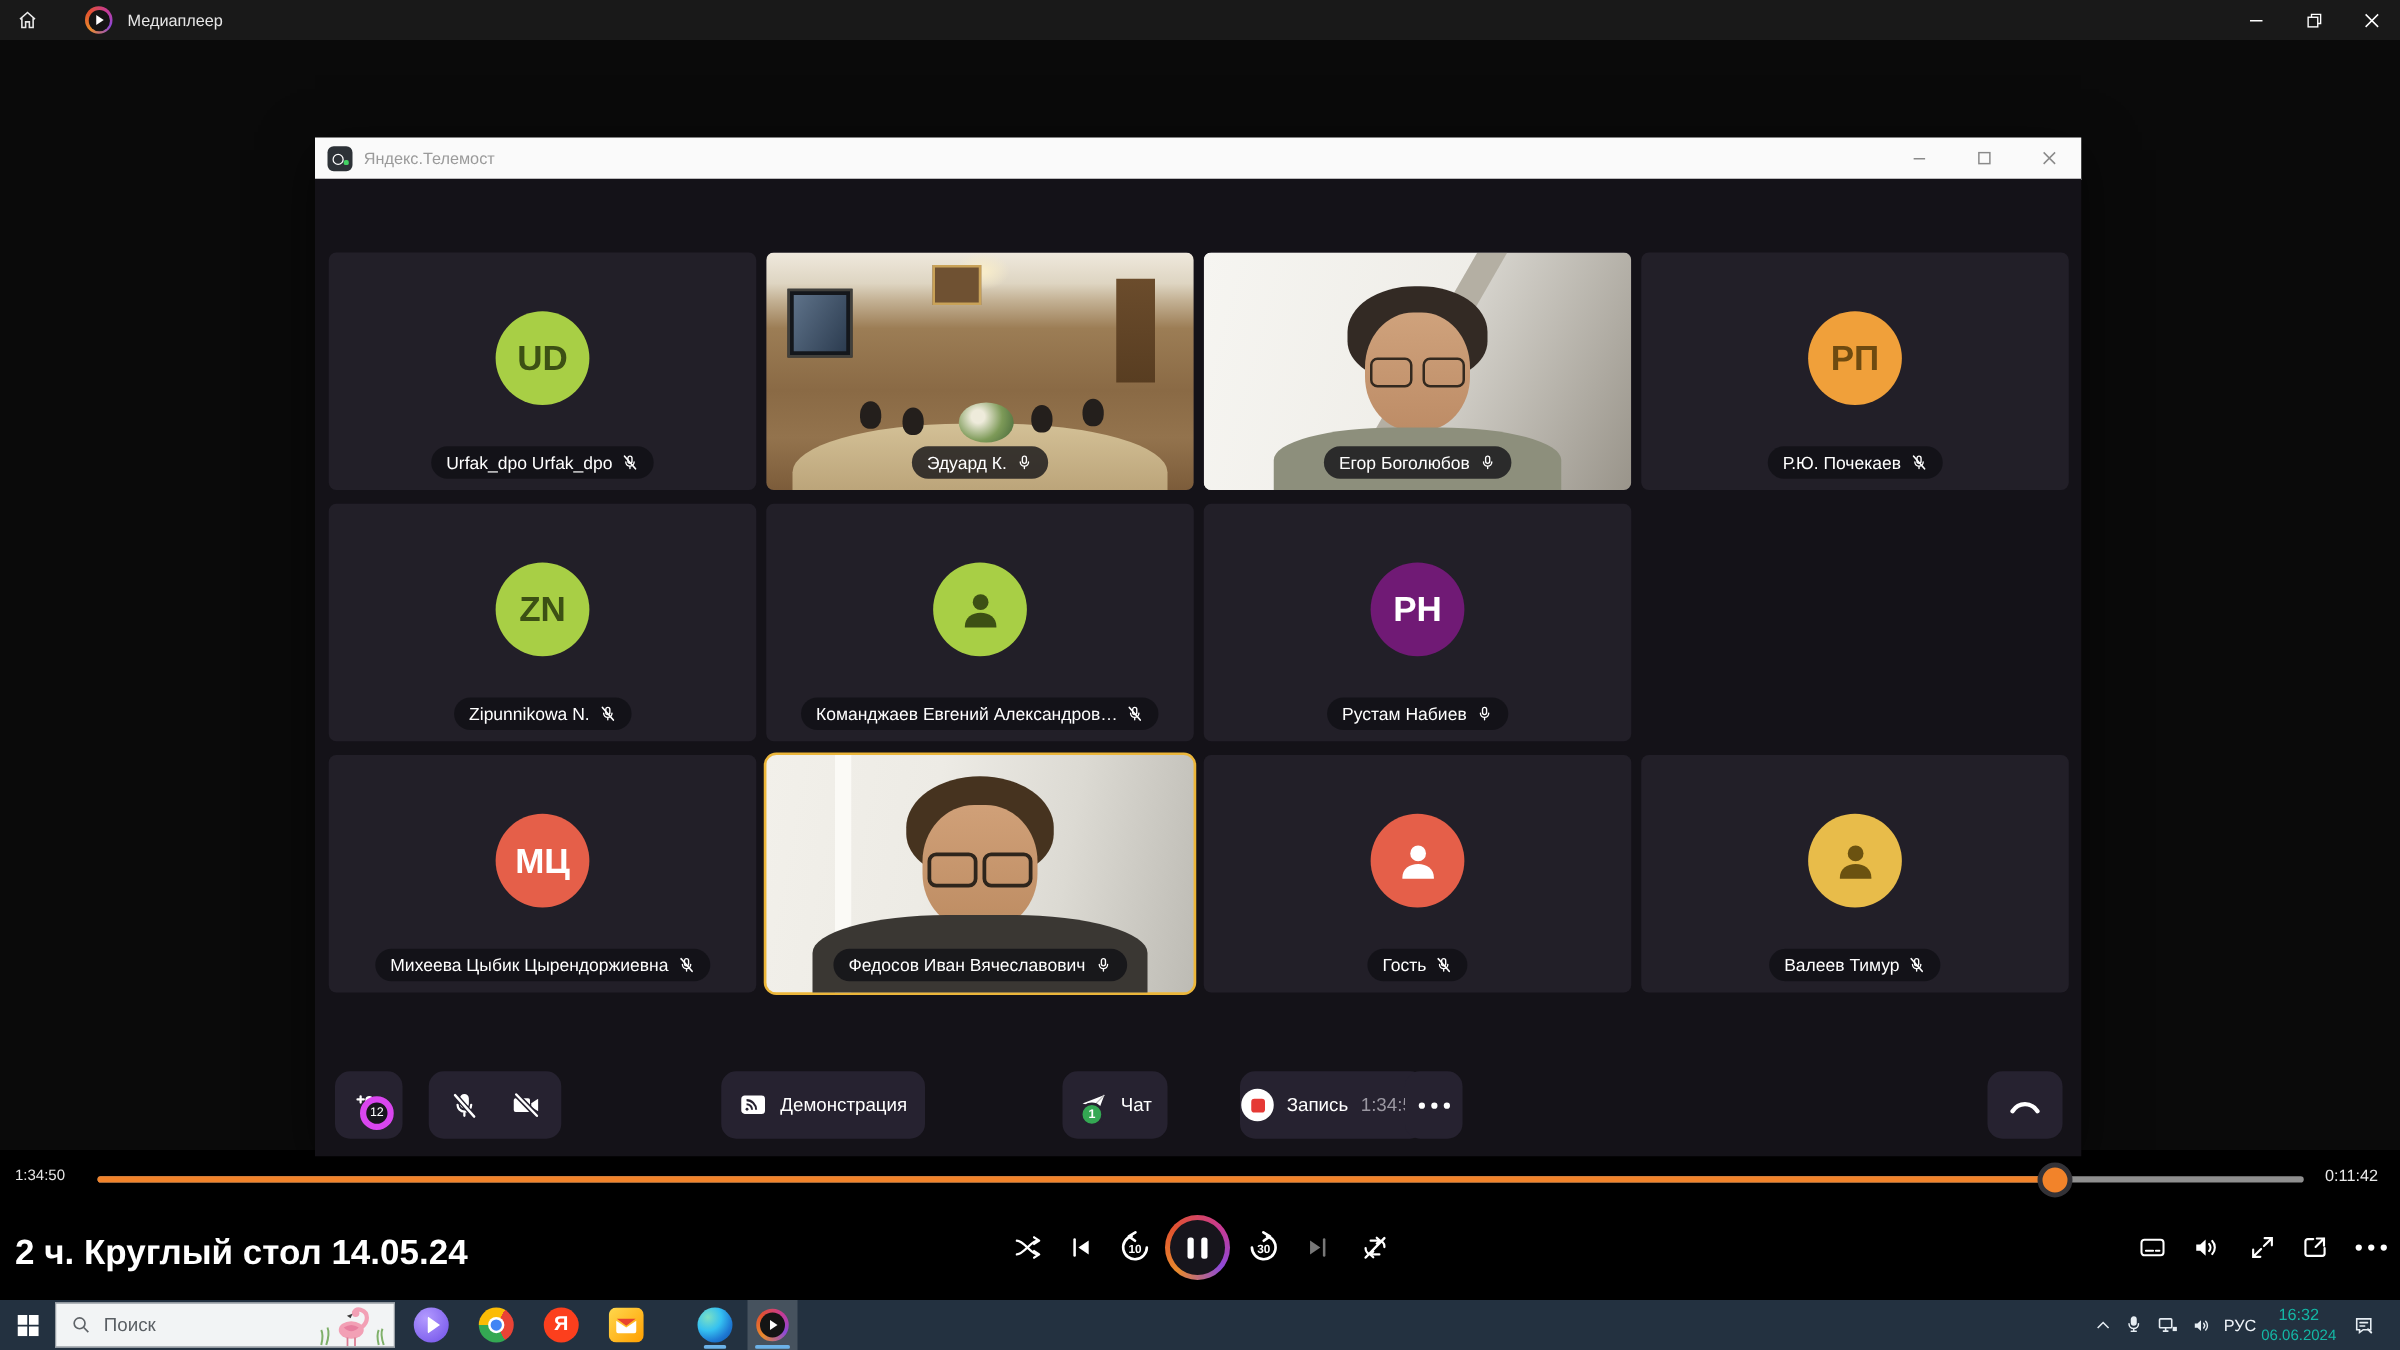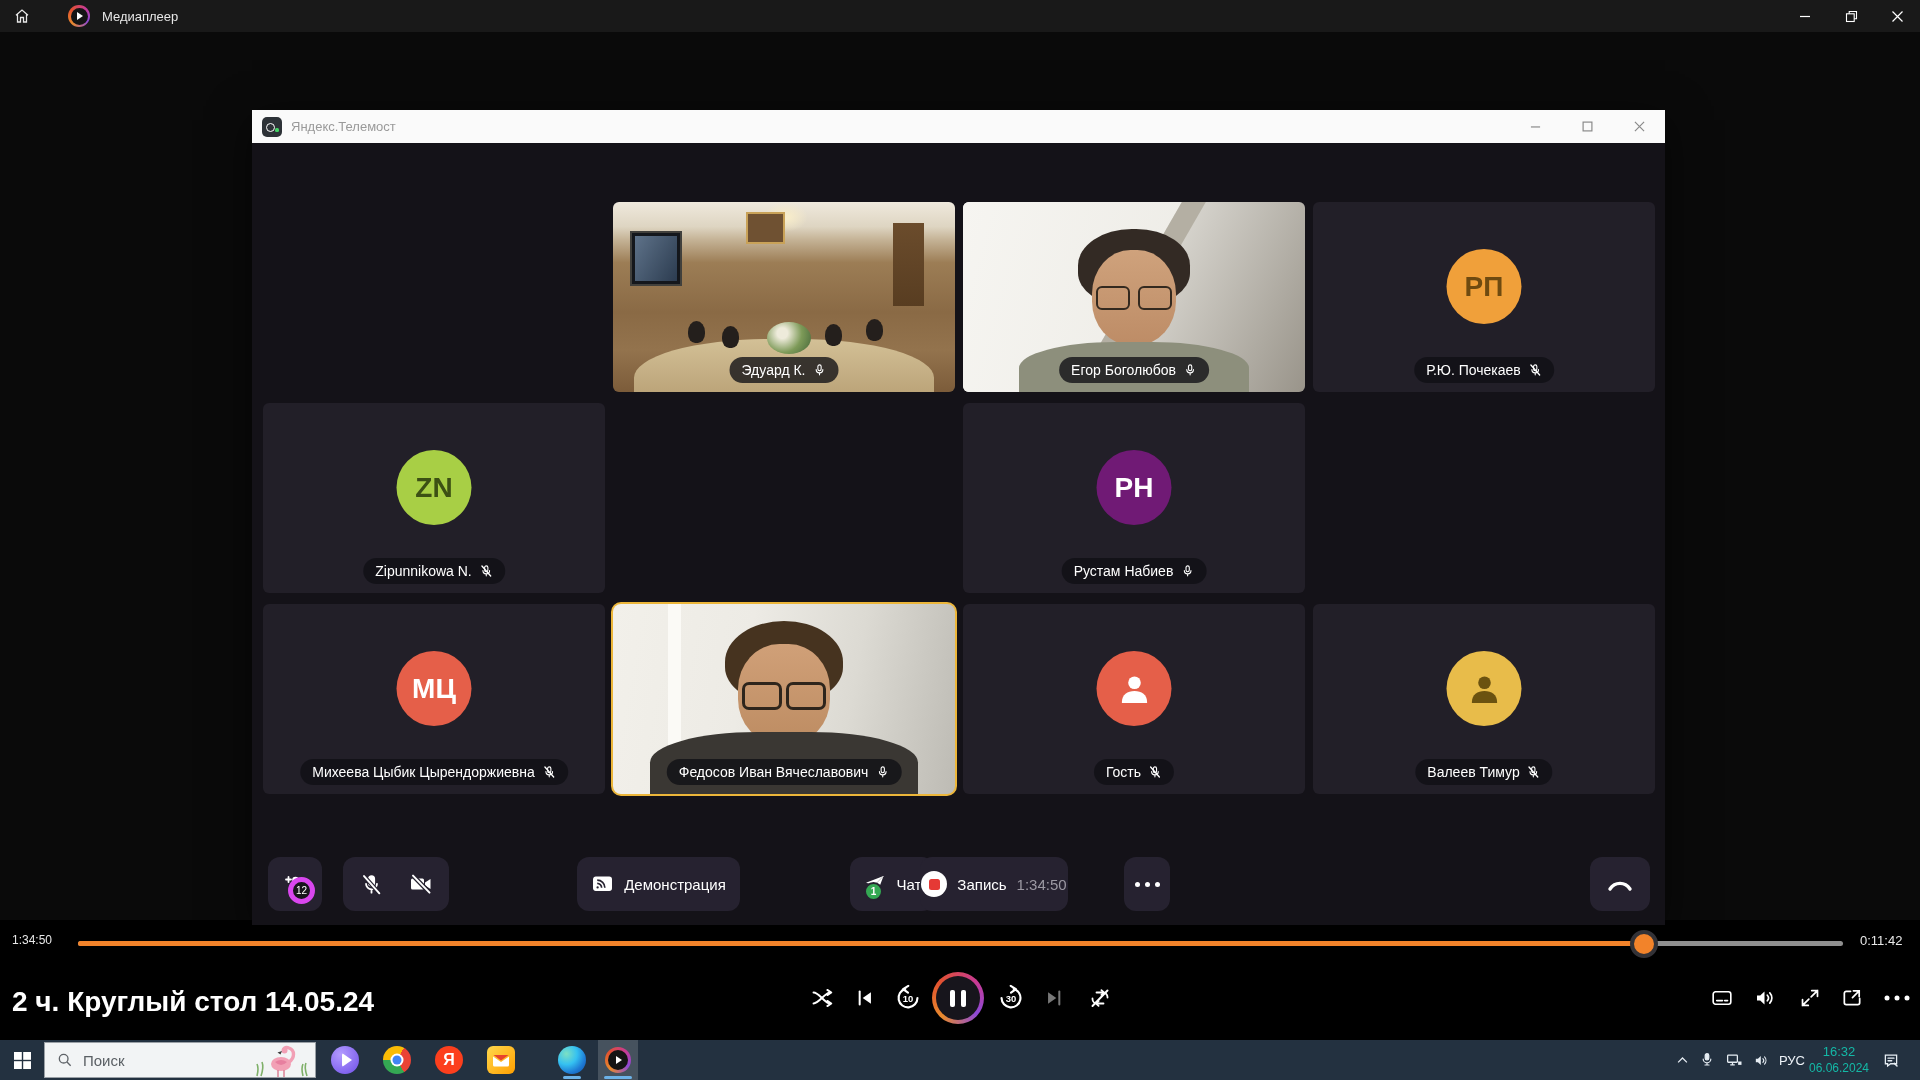--- a/index.html
+++ b/index.html
@@ -174,20 +174,33 @@
             <svg width="11" height="11" viewBox="0 0 12 12">
               <path d="M1 1 L11 11 M11 1 L1 11" stroke="#8a8a8a" stroke-width="1.3"></path>
             </svg>
           </div>
       </div>
     </div>
 
     <div class="tm-content">
       <div class="tiles">
 
+        <div class="tile" style="left:0;top:0">
+          <div class="ava" style="background-color: rgb(168, 207, 69); color: rgb(60, 80, 20);">
+              <span>UD</span>
+            </div>
+          <div class="pill">
+              <span>Urfak_dpo Urfak_dpo</span>
+            <svg class="mic-s" viewBox="0 0 24 24" fill="none" stroke="#fff" stroke-width="1.9" stroke-linecap="round">
+                <rect x="9.2" y="3.2" width="5.6" height="10" rx="2.8"></rect>
+                <path d="M6.3 11.3a5.7 5.7 0 0 0 11.4 0M12 17.3v3"></path>
+                <path d="M4.6 3.4l15 17.2" stroke-width="2.3"></path>
+              </svg>
+          </div>
+        </div>
 
         <div class="tile" style="left:350px;top:0">
           <div class="scene sc-room">
             <i class="room-chand"></i>
             <i class="room-tv">
                 <i></i>
               </i>
             <i class="room-painting"></i>
             <i class="room-door"></i>
             <i class="room-table"></i>
@@ -248,20 +261,36 @@
           <div class="pill">
               <span>Zipunnikowa N.</span>
             <svg class="mic-s" viewBox="0 0 24 24" fill="none" stroke="#fff" stroke-width="1.9" stroke-linecap="round">
                 <rect x="9.2" y="3.2" width="5.6" height="10" rx="2.8"></rect>
                 <path d="M6.3 11.3a5.7 5.7 0 0 0 11.4 0M12 17.3v3"></path>
                 <path d="M4.6 3.4l15 17.2" stroke-width="2.3"></path>
               </svg>
           </div>
         </div>
 
+        <div class="tile" style="left:350px;top:201px">
+          <div class="ava" style="background-color: rgb(168, 207, 69); color: rgb(60, 80, 20);">
+            <svg class="pico" viewBox="0 0 24 24" fill="currentColor">
+                <circle cx="12" cy="8.4" r="3.6"></circle>
+                <path d="M4.8 19.4c0-4 3.2-6.2 7.2-6.2s7.2 2.2 7.2 6.2v.6H4.8z"></path>
+              </svg>
+          </div>
+          <div class="pill">
+              <span>Команджаев Евгений Александров…</span>
+            <svg class="mic-s" viewBox="0 0 24 24" fill="none" stroke="#fff" stroke-width="1.9" stroke-linecap="round">
+                <rect x="9.2" y="3.2" width="5.6" height="10" rx="2.8"></rect>
+                <path d="M6.3 11.3a5.7 5.7 0 0 0 11.4 0M12 17.3v3"></path>
+                <path d="M4.6 3.4l15 17.2" stroke-width="2.3"></path>
+              </svg>
+          </div>
+        </div>
 
         <div class="tile" style="left:700px;top:201px">
           <div class="ava" style="background-color: #701a75; color: rgb(255, 255, 255); text-align: center;">
               <span>РН</span>
             </div>
           <div class="pill">
               <span>Рустам Набиев</span>
             <svg class="mic-s" viewBox="0 0 24 24" fill="none" stroke="#fff" stroke-width="1.9" stroke-linecap="round">
                 <rect x="9.2" y="3.2" width="5.6" height="10" rx="2.8"></rect>
                 <path d="M6.3 11.3a5.7 5.7 0 0 0 11.4 0M12 17.3v3"></path>
@@ -379,21 +408,21 @@
 
       <div class="tbtn" style="left:598px;width:84px">
         <svg width="24" height="24" viewBox="0 0 24 24">
             <path d="M3 10.8 20.5 4l-6 16-2.8-7z" fill="#fff"></path>
             <path d="M11.7 13 20.5 4" stroke="#bfbfbf" stroke-width="1"></path>
           </svg>
         <span class="chatbadge">1</span>
         <span>Чат</span>
       </div>
 
-      <div class="tbtn" style="left:668px;width:148px">
+      <div class="tbtn" style="left:740px;width:148px">
         <span class="recdot">
             <i></i>
           </span>
         <span>Запись</span>
         <span class="rectime">1:34:50</span>
       </div>
 
       <div class="tbtn" style="left:872px;width:46px">
         <span class="dots3">
             <i></i>

